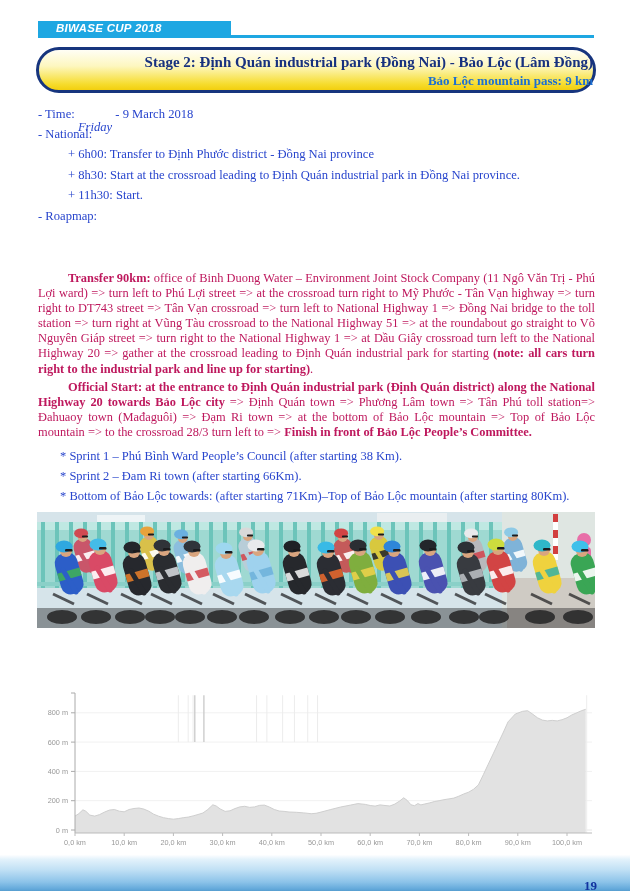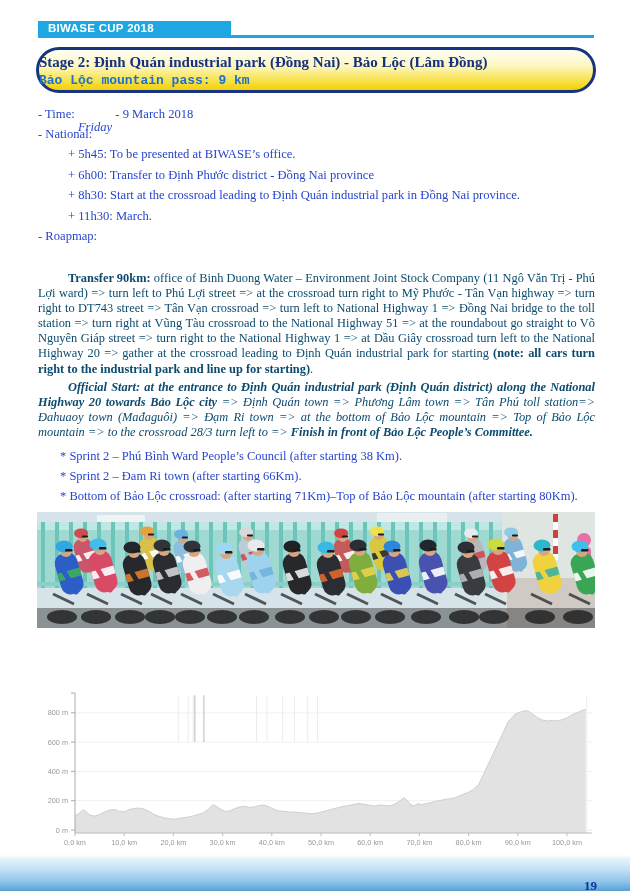--- a/index.html
+++ b/index.html
@@ -2,43 +2,43 @@
 <html><head>
 <meta charset="utf-8">
 <style>
   html,body{margin:0;padding:0;background:#ffffff;}
   .page{position:relative;width:630px;height:891px;background:#ffffff;overflow:hidden;
         font-family:"Liberation Serif",serif;}
 
   
   .header-tab{position:absolute;left:38px;top:21px;width:193px;height:14px;background:#1ea7e2;
               color:#ffffff;font-family:"Liberation Sans",sans-serif;font-weight:bold;
-              font-size:11.5px;line-height:14px;padding-left:10px;box-sizing:border-box;
-              letter-spacing:.3px;}
+              font-size:11.5px;line-height:14px;padding-left:18px;box-sizing:border-box;
+              letter-spacing:.3px;font-style:italic;}
   .header-strip{position:absolute;left:38px;top:35px;width:556px;height:3px;background:#1ea7e2;}
 
   
   .stage-box{position:absolute;left:36px;top:47px;width:560px;height:46px;box-sizing:border-box;
-             border:3px solid #17357e;border-radius:23px;text-align:left;
+             border:3px solid #17357e;border-radius:23px;text-align:right;
              background:linear-gradient(180deg,#fffef5 0%,#fdf7c0 40%,#f6dc2e 85%,#f2cf0e 100%);}
   .stage-line1{margin-top:3px;font-size:15px;font-weight:bold;color:#17317e;line-height:19px;}
-  .stage-line2{font-family:Liberation Mono, monospace;font-size:13px;font-weight:bold;
+  .stage-line2{font-family:Liberation Serif, serif;font-size:13px;font-weight:bold;
                color:#1d6fd1;line-height:17px;}
 
   
   .info{position:absolute;left:38px;top:104px;width:556px;color:#2845cd;font-size:12.6px;}
   .info-line{height:20.4px;display:flex;align-items:center;white-space:pre;text-align:center;}
   .info-line .it{font-style:italic;margin-top:27px;}
   .indent{padding-left:30px;}
 
   
-  .para{position:absolute;left:38px;width:557px;margin:0;color:#0c4a6e;font-size:12.4px;
+  .para{position:absolute;left:38px;width:557px;margin:0;color:#be185d;font-size:12.4px;
         line-height:15.1px;text-align:justify;text-indent:30px;}
   #para-transfer{top:271px;}
-  #para-official{top:380px;font-style:italic;}
+  #para-official{top:380px;}
   .bullets{position:absolute;left:60px;top:446px;width:534px;color:#2845cd;font-size:12.5px;}
   .bullet-line{height:20.3px;display:flex;align-items:center;}
 
   
   .photo{position:absolute;left:37px;top:512px;width:558px;height:116px;}
   .photo svg{display:block;}
 
   
   .chart{position:absolute;left:20px;top:690px;width:585px;height:163px;}
   .chart text{font-family:"Liberation Sans",sans-serif;font-size:7.3px;fill:#999999;}
@@ -59,35 +59,34 @@
   <div class="header-strip"></div>
 
   <div class="stage-box">
     <div class="stage-line1">Stage 2: Định Quán industrial park (Đồng Nai) - Bảo Lộc (Lâm Đồng)</div>
     <div class="stage-line2">Bảo Lộc mountain pass: 9 km</div>
   </div>
 
   <div class="info">
     <div class="info-line"><span>- Time: </span><span class="it">Friday</span><span> - 9 March 2018</span></div>
     <div class="info-line">- National:</div>
-    <div class="info-line indent">+ 5h45: To be presented at BIWASE’s office.</div>
     <div class="info-line indent">+ 6h00: Transfer to Định Phước district - Đồng Nai province</div>
     <div class="info-line indent">+ 8h30: Start at the crossroad leading to Định Quán industrial park in Đồng Nai province.</div>
-    <div class="info-line indent">+ 11h30: March.</div>
+    <div class="info-line indent">+ 11h30: Start.</div>
     <div class="info-line">- Roapmap:</div>
   </div>
 
   <p class="para" id="para-transfer"><b>Transfer 90km:</b><span> office of Binh Duong Water – Environment Joint Stock Company (11 Ngô Văn Trị - Phú Lợi ward) =&gt; turn left to Phú Lợi street =&gt; at the crossroad turn right to Mỹ Phước - Tân Vạn highway =&gt; turn right to DT743 street =&gt; Tân Vạn crossroad =&gt; turn left to National Highway 1 =&gt; Đồng Nai bridge to the toll station =&gt; turn right at Vũng Tàu crossroad to the National Highway 51 =&gt; at the roundabout go straight to Võ Nguyên Giáp street =&gt; turn right to the National Highway 1 =&gt; at Dầu Giây crossroad turn left to the National Highway 20 =&gt; gather at the crossroad leading to Định Quán industrial park for starting </span><b>(note: all cars turn right to the industrial park and line up for starting)</b><span>.</span></p>
 
   <p class="para" id="para-official"><b>Official Start: at the entrance to Định Quán industrial park (Định Quán district) along the National Highway 20 towards Bảo Lộc city</b><span> =&gt; Định Quán town =&gt; Phương Lâm town =&gt; Tân Phú toll station=&gt; Đahuaoy town (Mađaguôi) =&gt; Đạm Ri town =&gt; at the bottom of Bảo Lộc mountain =&gt; Top of Bảo Lộc mountain =&gt; to the crossroad 28/3 turn left to =&gt; </span><b>Finish in front of Bảo Lộc People’s Committee.</b></p>
 
   <div class="bullets">
-    <div class="bullet-line">* Sprint 2 – Phú Bình Ward People’s Council (after starting 38 Km).</div>
+    <div class="bullet-line">* Sprint 1 – Phú Bình Ward People’s Council (after starting 38 Km).</div>
     <div class="bullet-line">* Sprint 2 – Đam Ri town (after starting 66Km).</div>
-    <div class="bullet-line">* Bottom of Bảo Lộc crossroad: (after starting 71Km)–Top of Bảo Lộc mountain (after starting 80Km).</div>
+    <div class="bullet-line">* Bottom of Bảo Lộc towards: (after starting 71Km)–Top of Bảo Lộc mountain (after starting 80Km).</div>
   </div>
 
   <div class="photo">
     <svg id="photo-svg" width="558" height="116" viewBox="0 0 558 116">
       <rect x="0" y="0" width="558" height="116" fill="#d6e4ea"></rect>
       <rect x="60" y="3" width="48" height="12" fill="#eef4f6"></rect>
       <rect x="340" y="1" width="70" height="14" fill="#e9eef0"></rect>
       <rect x="465" y="0" width="93" height="116" fill="#dfe6e2"></rect>
       <g id="fence">
           <rect x="0" y="10" width="465" height="66" fill="#9fd9d2"></rect>

